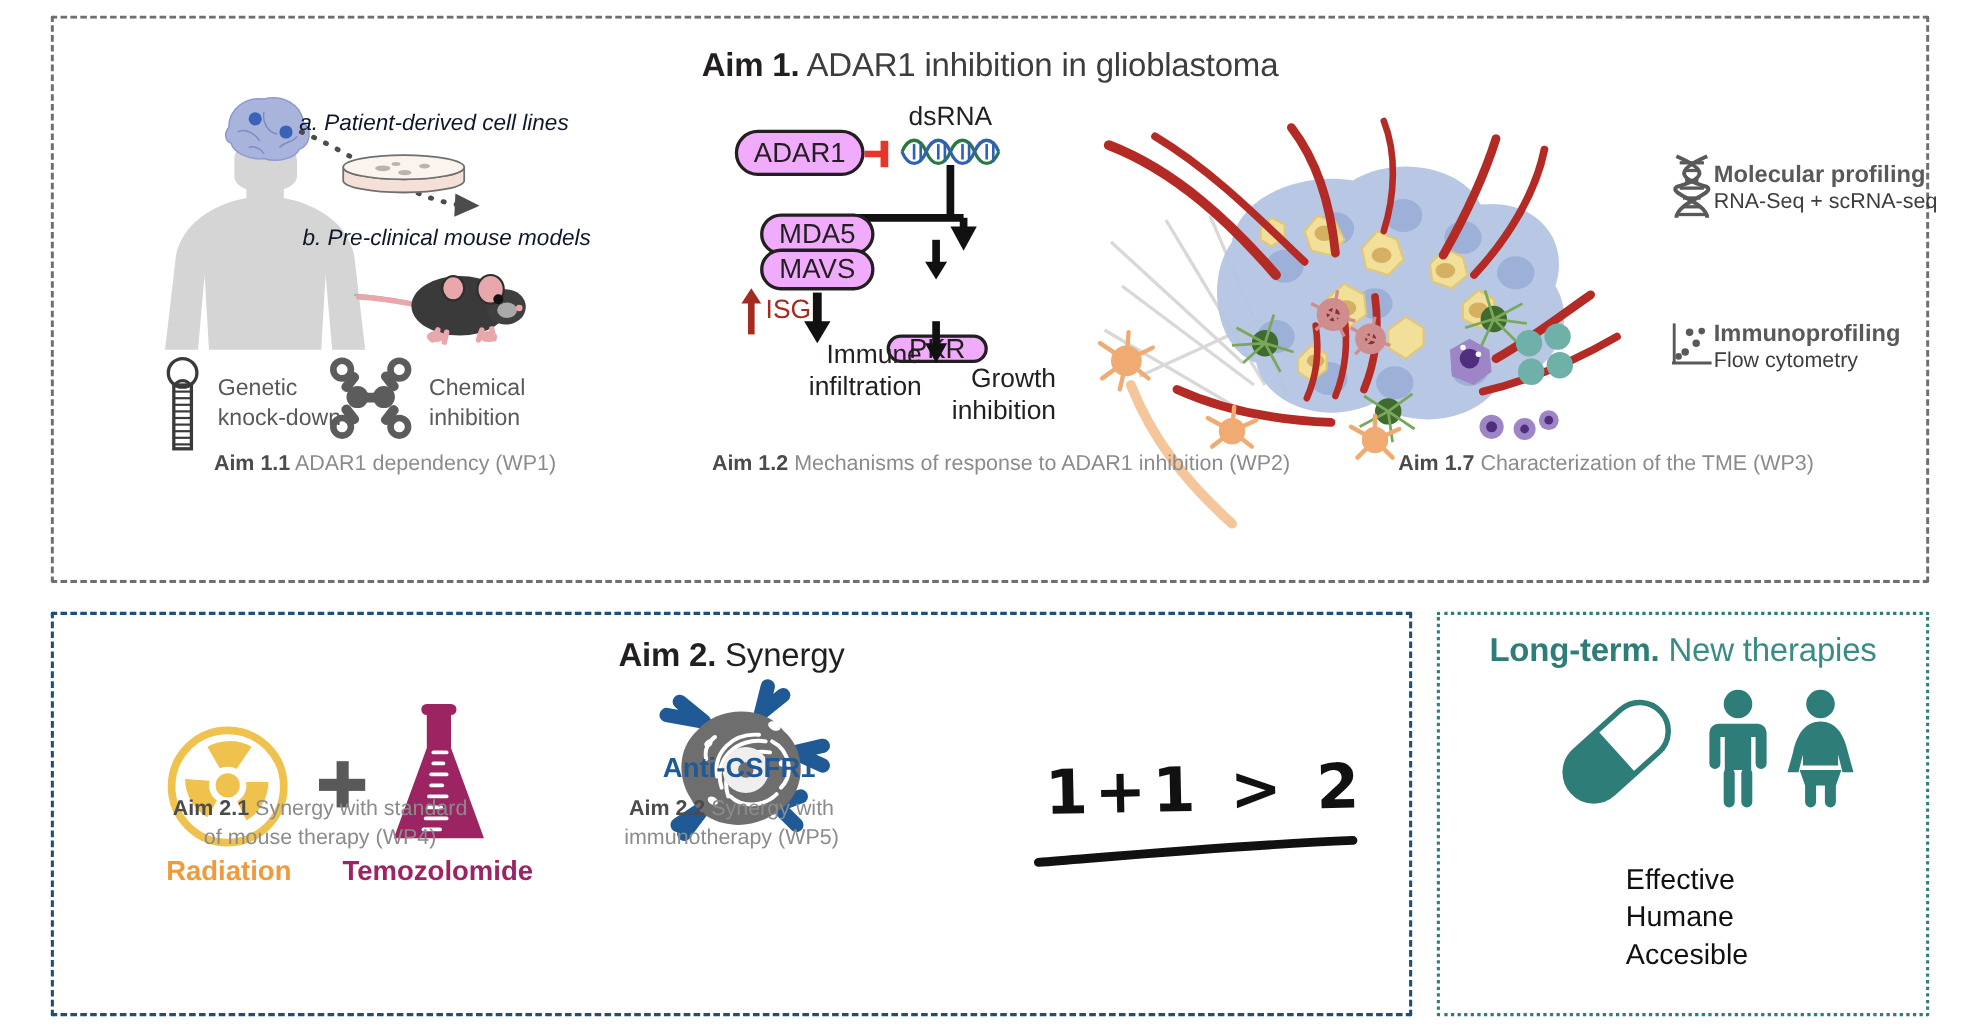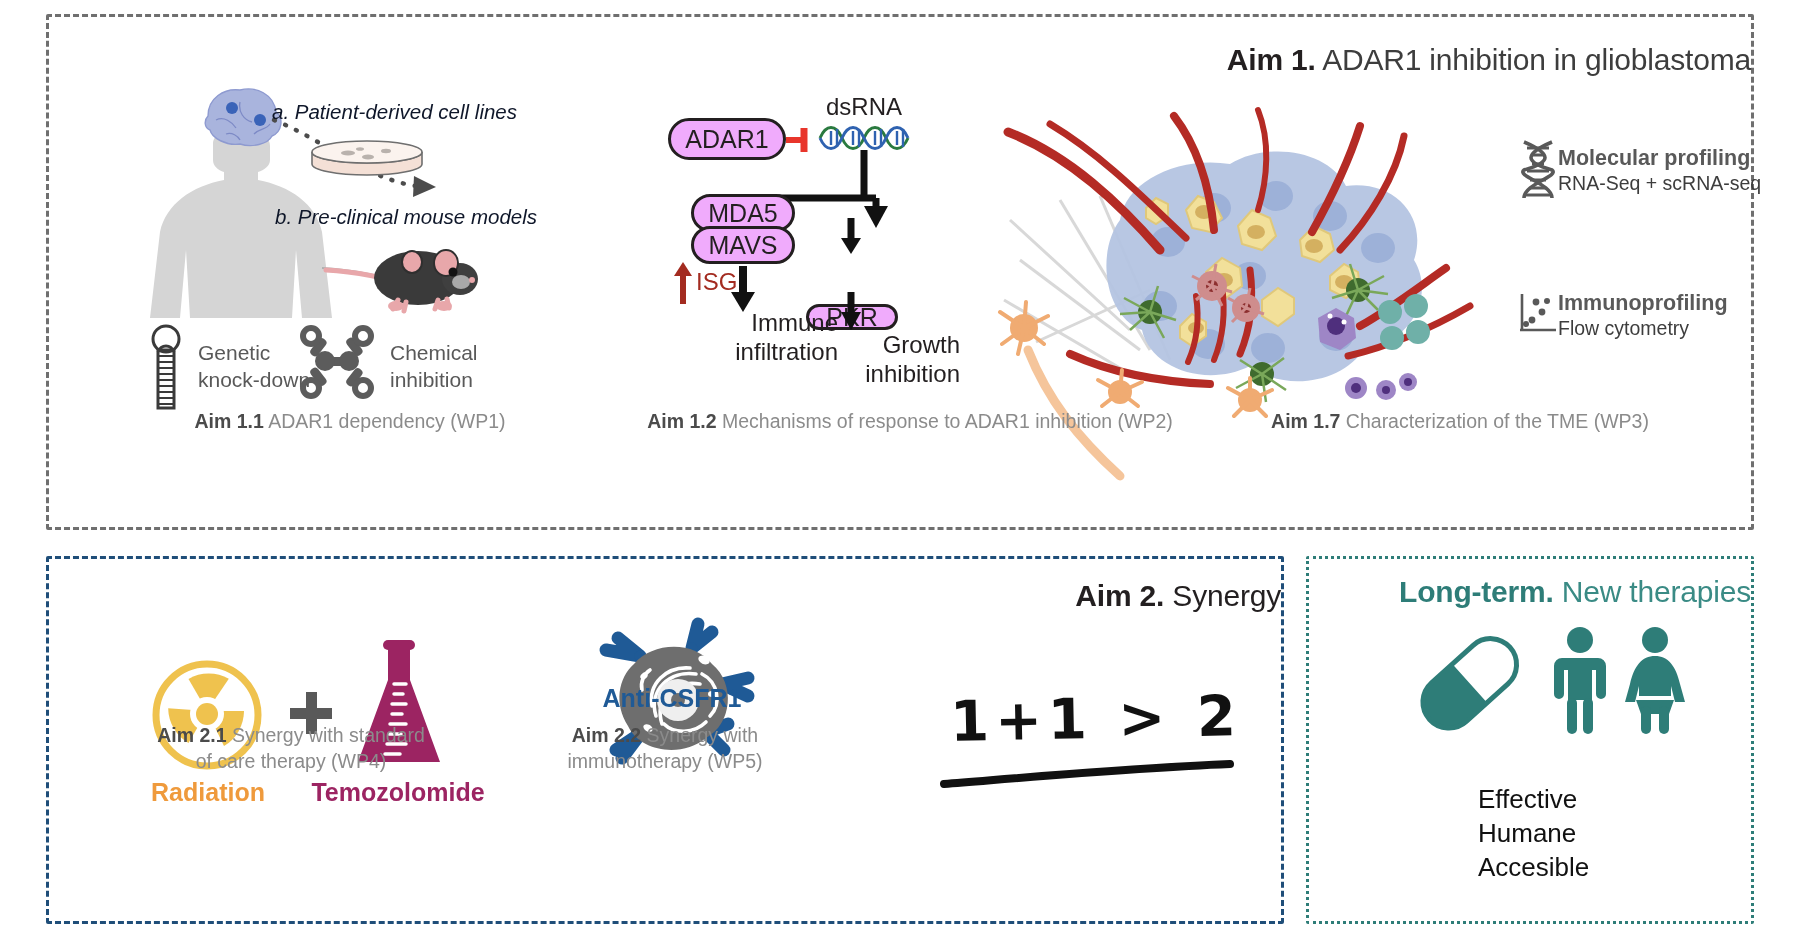--- a/index.html
+++ b/index.html
@@ -6,21 +6,21 @@
   body{width:1800px;height:940px;font-family:"Liberation Sans",sans-serif;color:#231f20;overflow:hidden;}
   .stage{position:relative;width:1800px;height:940px;}
 
   
   .panel{position:absolute;background:#fff;box-sizing:border-box;}
   #panel-aim1{left:46px;top:14px;width:1708px;height:516px;border:3px dashed #6f6f6f;border-radius:2px;}
   #panel-aim2{left:46px;top:556px;width:1238px;height:368px;border:3px dashed #1f4e79;border-radius:2px;}
   #panel-longterm{left:1306px;top:556px;width:448px;height:368px;border:3px dotted #2e7d78;border-radius:2px;}
 
   
-  .panel-title{position:absolute;width:100%;text-align:right;font-size:30px;letter-spacing:-.2px;}
+  .panel-title{position:absolute;width:100%;text-align:center;font-size:30px;letter-spacing:-.2px;}
   .panel-title b{font-weight:bold;}
   #t-aim1{top:26px;color:#231f20;}
   #t-aim1 .lt{color:#3d3d3d;}
   #t-aim2{top:20px;color:#231f20;}
   #t-lt{top:16px;color:#2e7d78;}
   #t-lt .lt{color:#3a8b85;}
 
   
   .cap{position:absolute;text-align:center;font-size:19.5px;color:#8b8b8b;line-height:26px;}
   .cap b{color:#4b4b4b;font-weight:bold;}
@@ -486,21 +486,21 @@
   </svg>
   <div class="bigcolorlabel" style="left:562px;top:684px;width:220px;color:#1f5a96;">Anti-CSFR1</div>
 
   <div class="atext" style="left:950px;top:686px;font-family:'DejaVu Sans',sans-serif;font-size:56px;font-weight:bold;letter-spacing:6px;color:#111;transform:rotate(-1.2deg);">1+1 &gt; 2</div>
   <svg class="abs-svg" style="left:940px;top:758px;" width="300" height="32">
     <path d="M4 26 C80 20 190 10 290 6" stroke="#111" stroke-width="8" fill="none" stroke-linecap="round"></path>
   </svg>
 
   <div class="cap" id="cap21">
     <b>Aim 2.1</b><span> Synergy with standard</span><br>
-    <span>of care therapy (WP4)</span>
+    <span>of mouse therapy (WP4)</span>
   </div>
   <div class="cap" id="cap22">
     <b>Aim 2.2</b><span> Synergy with</span><br>
     <span>immunotherapy (WP5)</span>
   </div>
 
   <div class="panel" id="panel-longterm">
     <div class="panel-title" id="t-lt">
       <b>Long-term.</b><span class="lt"> New therapies</span>
     </div>

